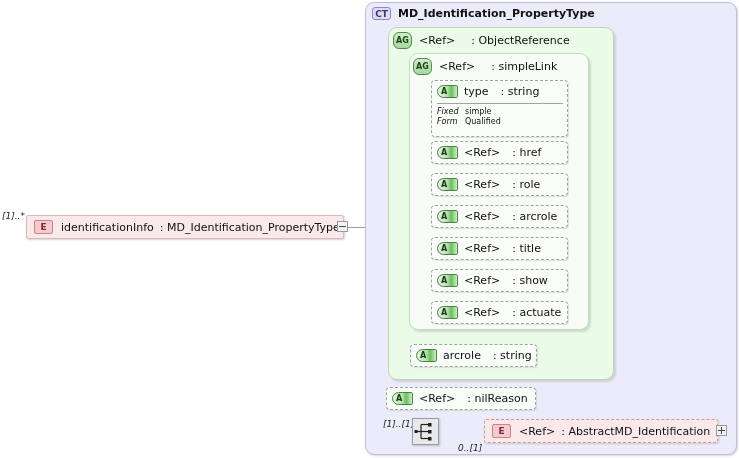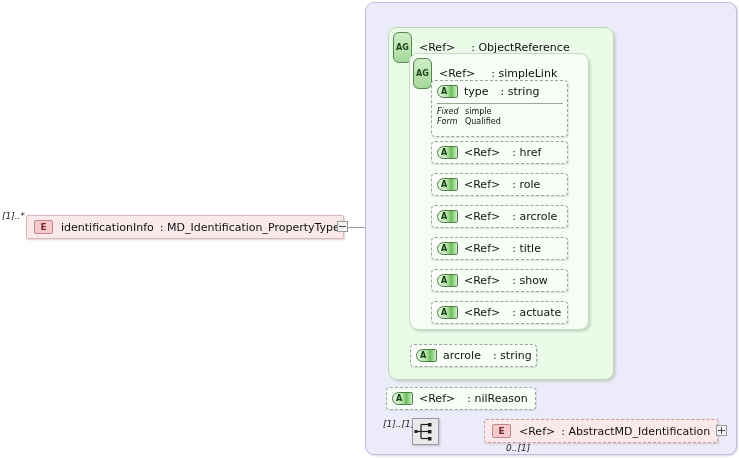--- a/index.html
+++ b/index.html
@@ -57,21 +57,21 @@
   }
   .badge-ct {
     width: 19px; height: 13px;
     border: 1px solid #8c8ac0;
     border-radius: 3px;
     background: #dcdaf4;
     color: #3b3a70;
     font-size: 9px;
   }
   .badge-ag {
-    width: 19px; height: 31px;
+    width: 19px; height: 17px;
     border: 1px solid #55874f;
     border-radius: 6px 6px 6px 6px;
     background: linear-gradient(180deg,#cfeec8 0%,#a5d89b 100%);
     color: #20431d;
     font-size: 8px;
   }
   .badge-a {
     width: 21px; height: 13px;
     border: 1px solid #4e7f49;
     border-radius: 7px 2px 2px 7px;
@@ -260,20 +260,24 @@
 
   <div class="elem-row" style="left:26px; top:215px; width:318px; height:24px;">
     <span class="badge badge-e">E</span>
     <span class="elem-label">identificationInfo</span>
     <span class="elem-type">: MD_Identification_PropertyType</span>
   </div>
   <div class="toggle" style="left:337px; top:221px;"></div>
 
   <div class="ct-container" style="left:365px; top:2px; width:372px; height:453px;"></div>
 
+  <div class="hdr" style="left:372px; top:7px;">
+    <span class="badge badge-ct">CT</span>
+    <span class="hdr-text bold">MD_Identification_PropertyType</span>
+  </div>
 
   <div class="ag-container" style="left:388px; top:27px; width:226px; height:353px;"></div>
 
   <div class="hdr" style="left:393px; top:32px;">
     <span class="badge badge-ag">AG</span>
     <span class="hdr-text">&lt;Ref&gt;</span>
     <span class="hdr-type">: ObjectReference</span>
   </div>
 
   <div class="ag-container pale" style="left:409px; top:53px; width:180px; height:277px;"></div>
@@ -358,21 +362,21 @@
       <line x1="8" y1="5.5" x2="8" y2="19.5" stroke="#222" stroke-width="1.2"></line>
       <line x1="8" y1="5.5" x2="16" y2="5.5" stroke="#222" stroke-width="1.2"></line>
       <line x1="8" y1="12.5" x2="16" y2="12.5" stroke="#222" stroke-width="1.2"></line>
       <line x1="8" y1="19.5" x2="16" y2="19.5" stroke="#222" stroke-width="1.2"></line>
       <rect x="15" y="4" width="3.5" height="3.5" fill="#222"></rect>
       <rect x="15" y="11" width="3.5" height="3.5" fill="#222"></rect>
       <rect x="15" y="18" width="3.5" height="3.5" fill="#222"></rect>
     </svg>
   </div>
 
-  <div class="card" style="left:458px; top:443px;margin-left:48px;">0..[1]</div>
+  <div class="card" style="left:458px; top:443px;">0..[1]</div>
 
   <div class="elem-row dashed" style="left:484px; top:419px; width:234px; height:24px;">
     <span class="badge badge-e">E</span>
     <span class="elem-label">&lt;Ref&gt;</span>
     <span class="elem-type">: AbstractMD_Identification</span>
   </div>
   <div class="toggle plus" style="left:716px; top:425px;"></div>
 
 </div>
 

